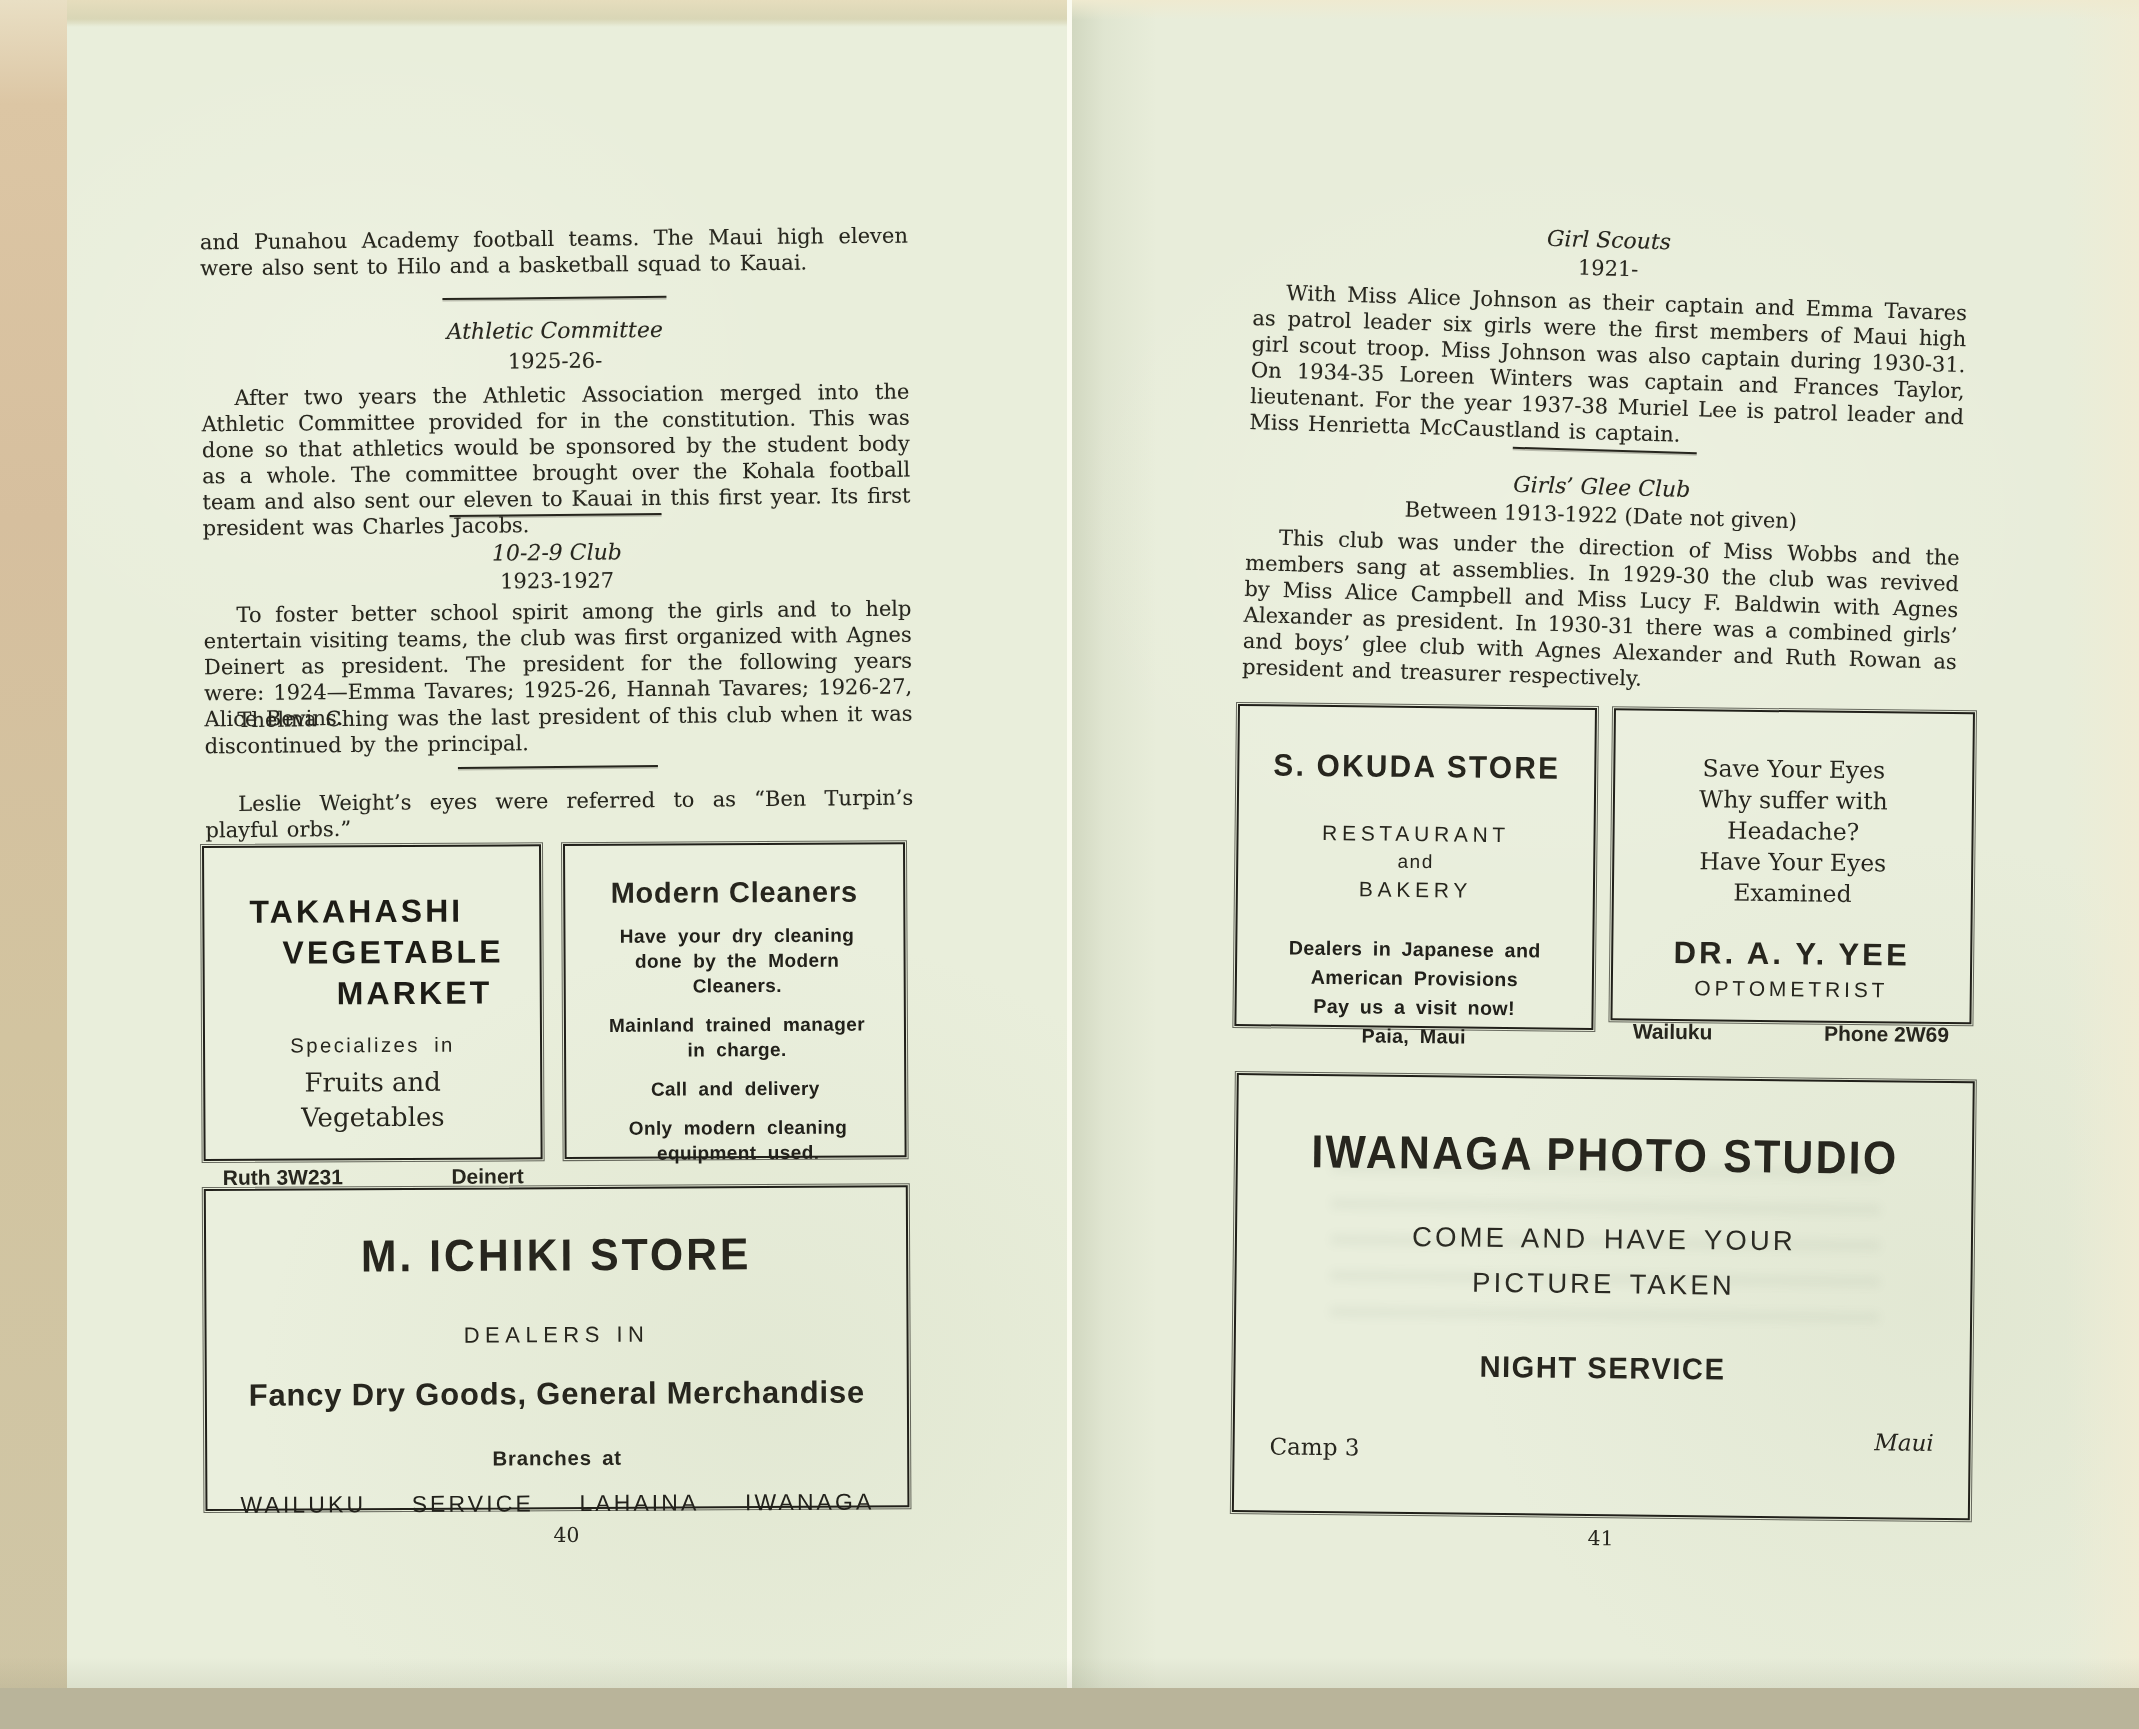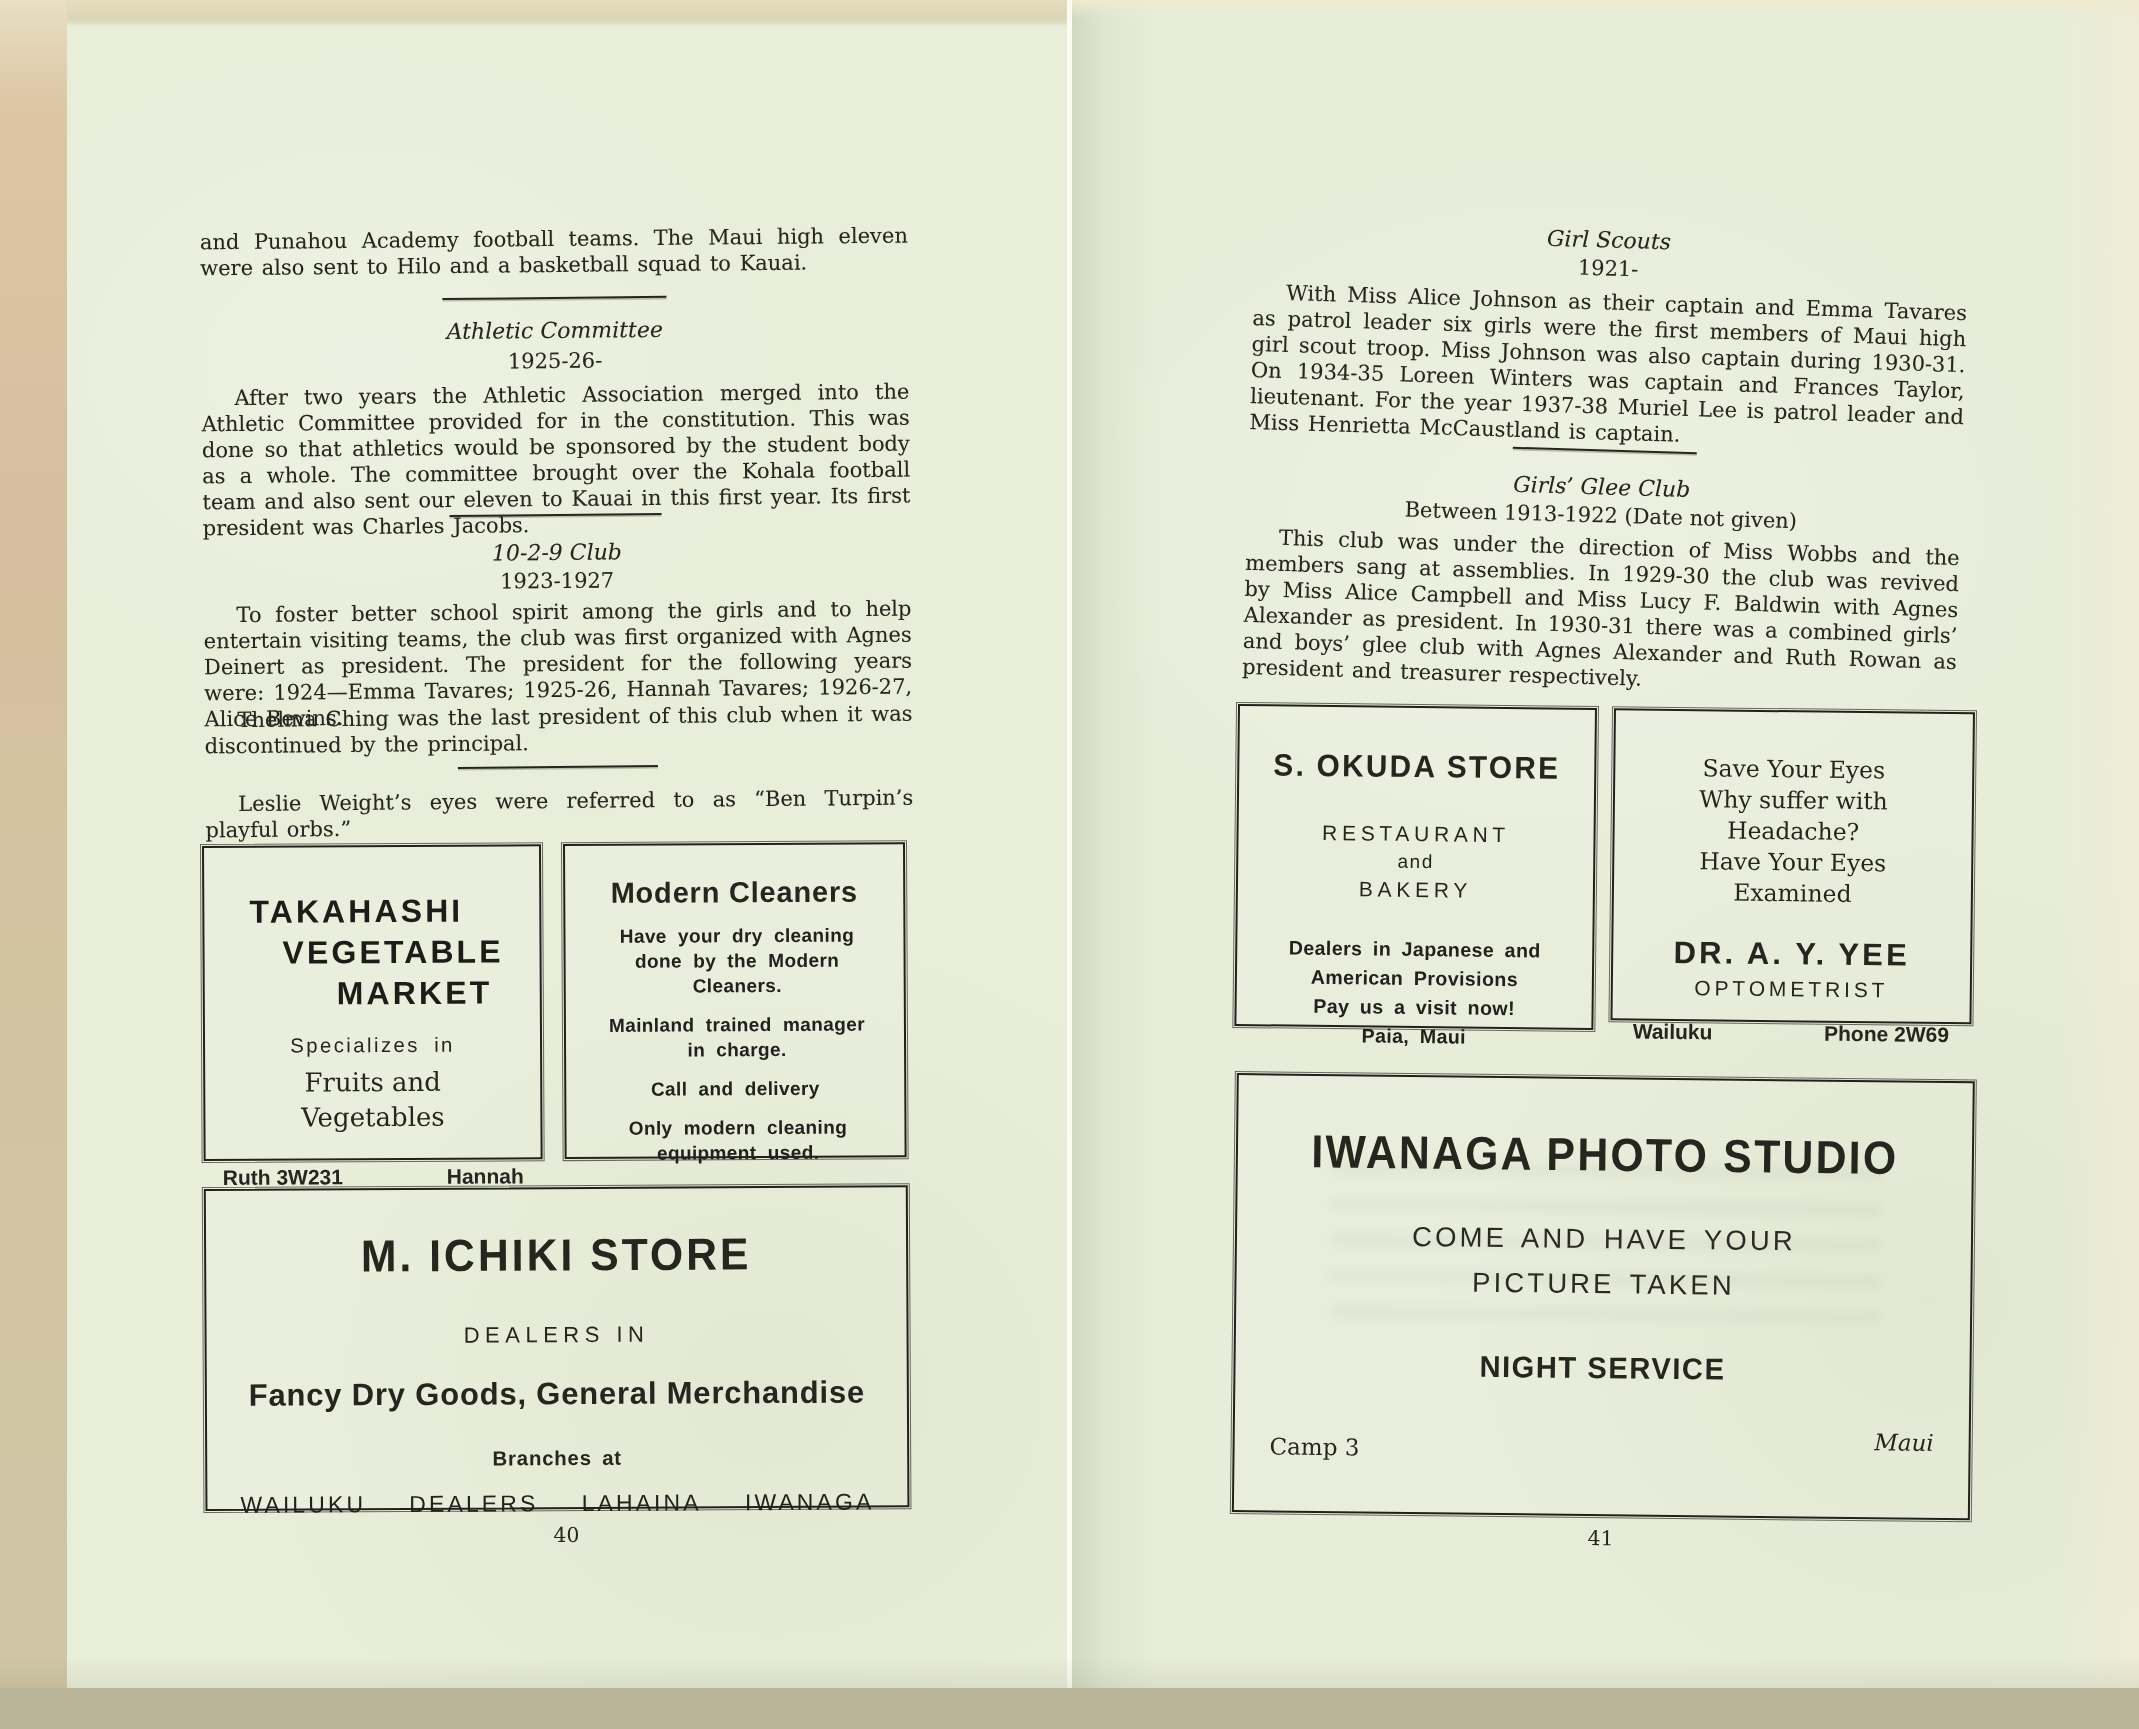--- a/index.html
+++ b/index.html
@@ -153,40 +153,40 @@
         <div class="tk-line" style="padding-left:78px">VEGETABLE</div>
         <div class="tk-line" style="padding-left:132px">MARKET</div>
       </div>
       <div class="tk-tag">Specializes in</div>
       <div class="tk-prod">
         <div>Fruits and</div>
         <div>Vegetables</div>
       </div>
       <div class="tk-row">
         <span>Ruth 3W231</span>
-        <span>Hannah</span>
+        <span>Deinert</span>
       </div>
     </div>
 
     <div class="adbox" style="left:563px;top:846px;width:342px;height:315px">
       <div class="mc-title">Modern Cleaners</div>
       <div class="mc-group" style="width:267px;margin-left:38px">Have your dry cleaning done by the Modern Cleaners.</div>
       <div class="mc-group" style="width:282px;margin-left:30px">Mainland trained manager in charge.</div>
       <div class="mc-group">Call and delivery</div>
       <div class="mc-group" style="width:259px;margin-left:42px">Only modern cleaning equipment used.</div>
     </div>
 
     <div class="adbox" style="left:202px;top:1189px;width:704px;height:322px">
       <div class="ic-title">M. ICHIKI STORE</div>
       <div class="ic-dealers">DEALERS IN</div>
       <div class="ic-prod">Fancy Dry Goods, General Merchandise</div>
       <div class="ic-branch-label">Branches at</div>
       <div class="ic-branches">
         <span>WAILUKU</span>
-        <span>DEALERS</span>
+        <span>SERVICE</span>
         <span>LAHAINA</span>
         <span>IWANAGA</span>
       </div>
     </div>
   </div>
 
   <div class="rot-right-text">
     <div class="sec-title col-right" style="top:217px">Girl Scouts</div>
     <div class="sec-dates col-right" style="top:246px">1921-</div>
     <div class="para indent col-right" style="top:279px">With Miss Alice Johnson as their captain and Emma Tavares as patrol leader six girls were the first members of Maui high girl scout troop.  Miss Johnson was also captain during 1930-31.  On 1934-35 Loreen Winters was captain and Frances Taylor, lieutenant.  For the year 1937-38 Muriel Lee is patrol leader and Miss Henrietta McCaustland is captain.</div>

